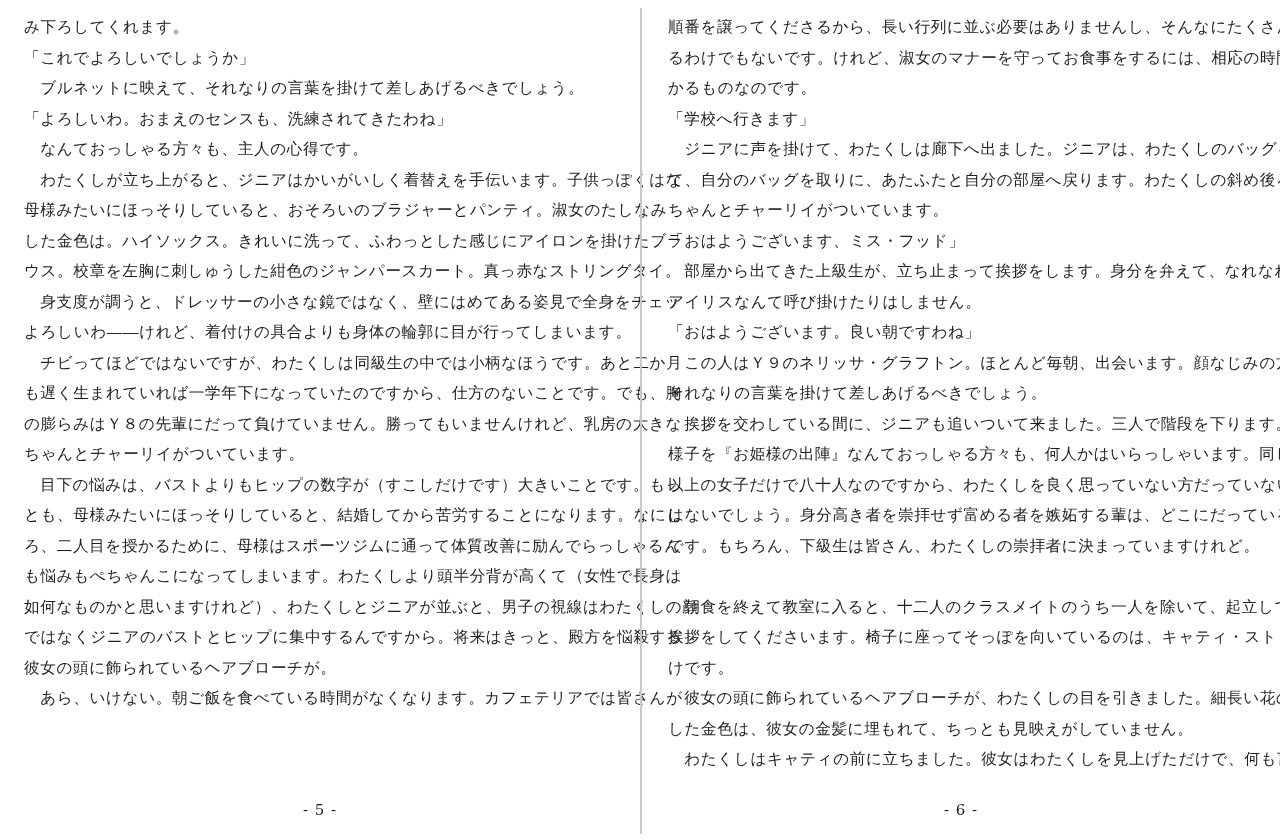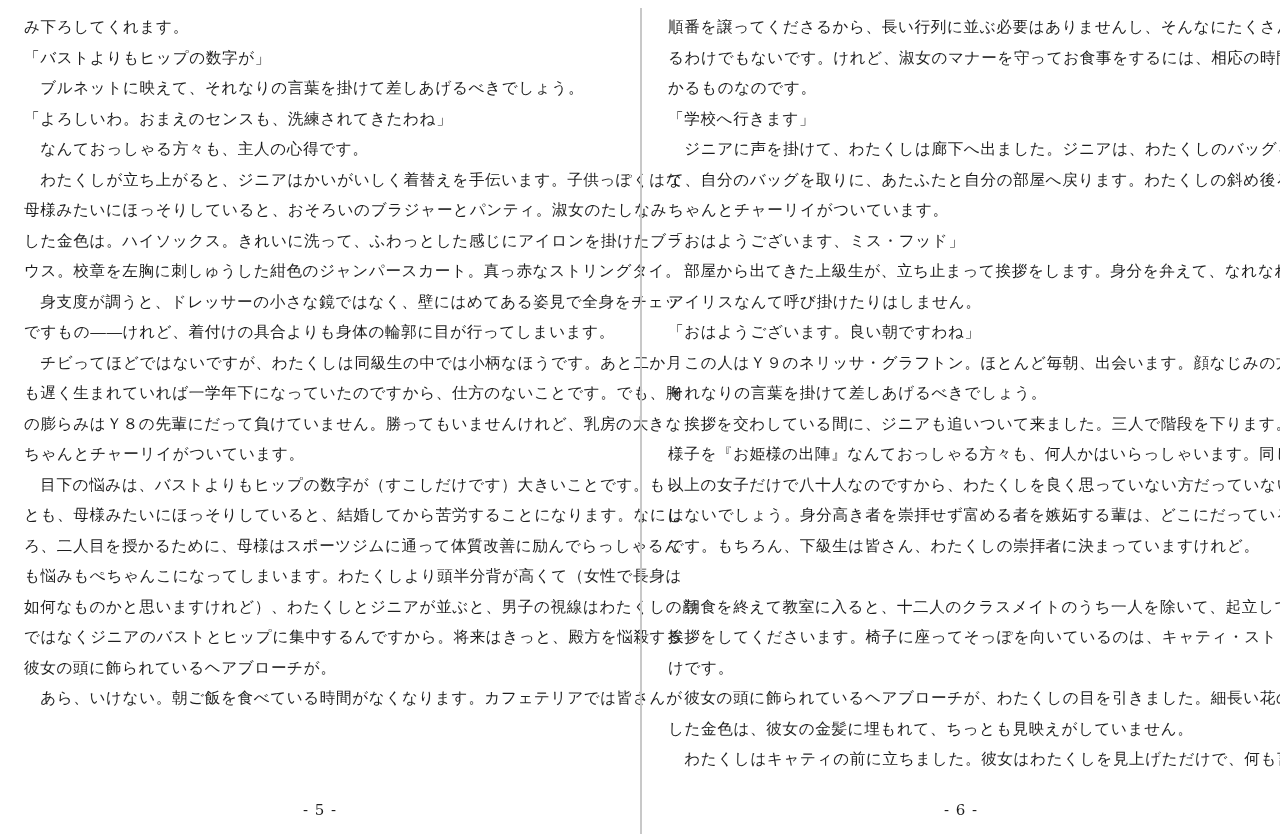--- a/index.html
+++ b/index.html
@@ -64,30 +64,30 @@
   }
 </style>
 </head>
 <body>
 
 <div class="spread">
 
   <div class="page page-left">
     <div class="page-body">
       <span class="line">み下ろしてくれます。</span>
-      <span class="line">「バストよりもヒップの数字が」</span>
+      <span class="line">「これでよろしいでしょうか」</span>
       <span class="line">　ブルネットに映えて、それなりの言葉を掛けて差しあげるべきでしょう。</span>
       <span class="line">「よろしいわ。おまえのセンスも、洗練されてきたわね」</span>
       <span class="line">　なんておっしゃる方々も、主人の心得です。</span>
       <span class="line">　わたくしが立ち上がると、ジニアはかいがいしく着替えを手伝います。子供っぽくはな</span>
       <span class="line">母様みたいにほっそりしていると、おそろいのブラジャーとパンティ。淑女のたしなみ</span>
       <span class="line">した金色は。ハイソックス。きれいに洗って、ふわっとした感じにアイロンを掛けたブラ</span>
       <span class="line">ウス。校章を左胸に刺しゅうした紺色のジャンパースカート。真っ赤なストリングタイ。</span>
       <span class="line">　身支度が調うと、ドレッサーの小さな鏡ではなく、壁にはめてある姿見で全身をチェッ</span>
-      <span class="line">ですもの――けれど、着付けの具合よりも身体の輪郭に目が行ってしまいます。</span>
+      <span class="line">よろしいわ――けれど、着付けの具合よりも身体の輪郭に目が行ってしまいます。</span>
       <span class="line">　チビってほどではないですが、わたくしは同級生の中では小柄なほうです。あと二か月</span>
       <span class="line">も遅く生まれていれば一学年下になっていたのですから、仕方のないことです。でも、胸</span>
       <span class="line">の膨らみはＹ８の先輩にだって負けていません。勝ってもいませんけれど、乳房の大きな</span>
       <span class="line">ちゃんとチャーリイがついています。</span>
       <span class="line">　目下の悩みは、バストよりもヒップの数字が（すこしだけです）大きいことです。もっ</span>
       <span class="line">とも、母様みたいにほっそりしていると、結婚してから苦労することになります。なにし</span>
       <span class="line">ろ、二人目を授かるために、母様はスポーツジムに通って体質改善に励んでらっしゃるん</span>
       <span class="line">も悩みもぺちゃんこになってしまいます。わたくしより頭半分背が高くて（女性で長身は</span>
       <span class="line">如何なものかと思いますけれど）、わたくしとジニアが並ぶと、男子の視線はわたくしの顔</span>
       <span class="line">ではなくジニアのバストとヒップに集中するんですから。将来はきっと、殿方を悩殺する</span>

